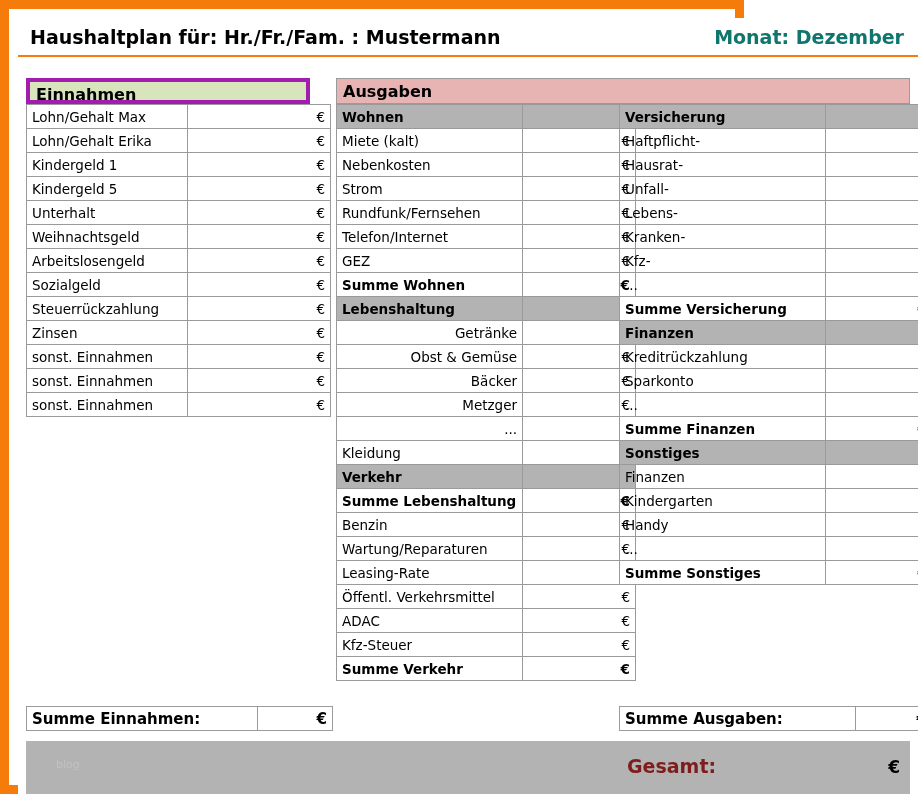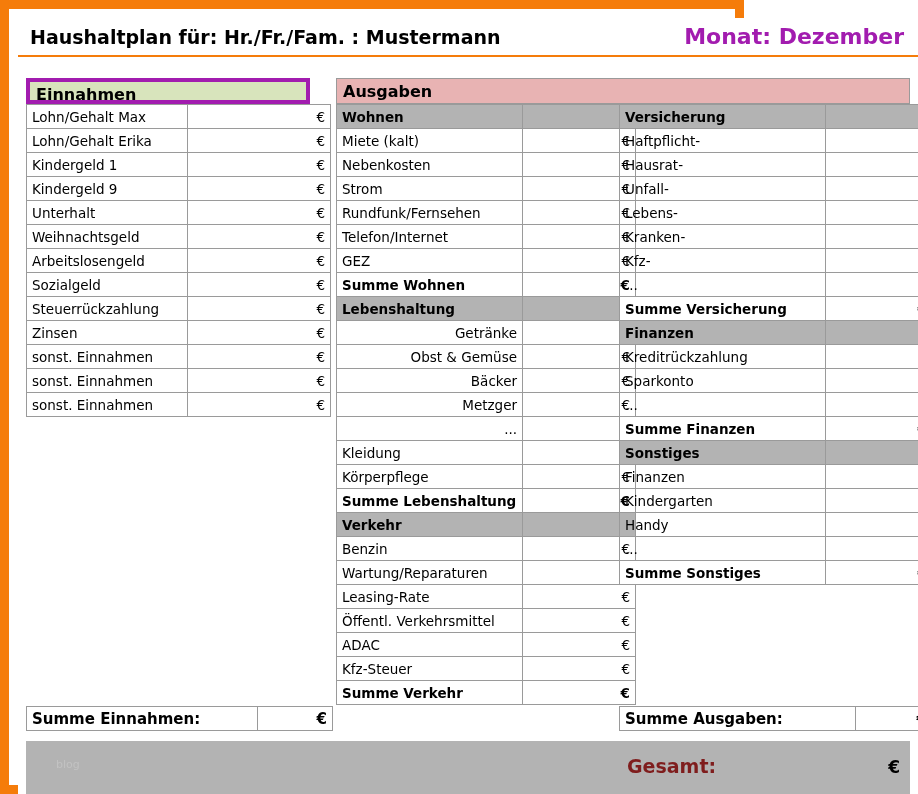--- a/index.html
+++ b/index.html
@@ -45,23 +45,23 @@
   }
   .title-main {
     font-size: 19px;
     font-weight: bold;
     color: #000;
     padding-left: 12px;
     white-space: nowrap;
   }
   .title-month {
     margin-left: auto;
-    font-size: 22px;
-    font-weight: bold;
-    color: #a21caf;
+    font-size: 19px;
+    font-weight: bold;
+    color: #0f766e;
     padding-right: 14px;
     white-space: nowrap;
   }
 
   
   table.grid {
     border-collapse: collapse;
     table-layout: fixed;
     font-size: 13.5px;
     color: #000;
@@ -229,21 +229,21 @@
             </tr>
           <tr>
               <td class="lbl">Lohn/Gehalt Erika</td>
               <td class="val euro">€</td>
             </tr>
           <tr>
               <td class="lbl">Kindergeld 1</td>
               <td class="val euro">€</td>
             </tr>
           <tr>
-              <td class="lbl">Kindergeld 9</td>
+              <td class="lbl">Kindergeld 5</td>
               <td class="val euro">€</td>
             </tr>
           <tr>
               <td class="lbl">Unterhalt</td>
               <td class="val euro">€</td>
             </tr>
           <tr>
               <td class="lbl">Weihnachtsgeld</td>
               <td class="val euro">€</td>
             </tr>
@@ -340,30 +340,26 @@
                 </tr>
               <tr>
                   <td class="lbl indent">...</td>
                   <td class="val euro">€</td>
                 </tr>
               <tr>
                   <td class="lbl">Kleidung</td>
                   <td class="val euro">€</td>
                 </tr>
               <tr>
-                  <td class="lbl">Körperpflege</td>
-                  <td class="val euro">€</td>
+                  <td class="lbl head">Verkehr</td>
+                  <td class="val head euro"></td>
                 </tr>
               <tr>
                   <td class="lbl sum">Summe Lebenshaltung</td>
                   <td class="val sum euro">€</td>
-                </tr>
-              <tr>
-                  <td class="lbl head">Verkehr</td>
-                  <td class="val head euro"></td>
                 </tr>
               <tr>
                   <td class="lbl">Benzin</td>
                   <td class="val euro">€</td>
                 </tr>
               <tr>
                   <td class="lbl">Wartung/Reparaturen</td>
                   <td class="val euro">€</td>
                 </tr>
               <tr>

